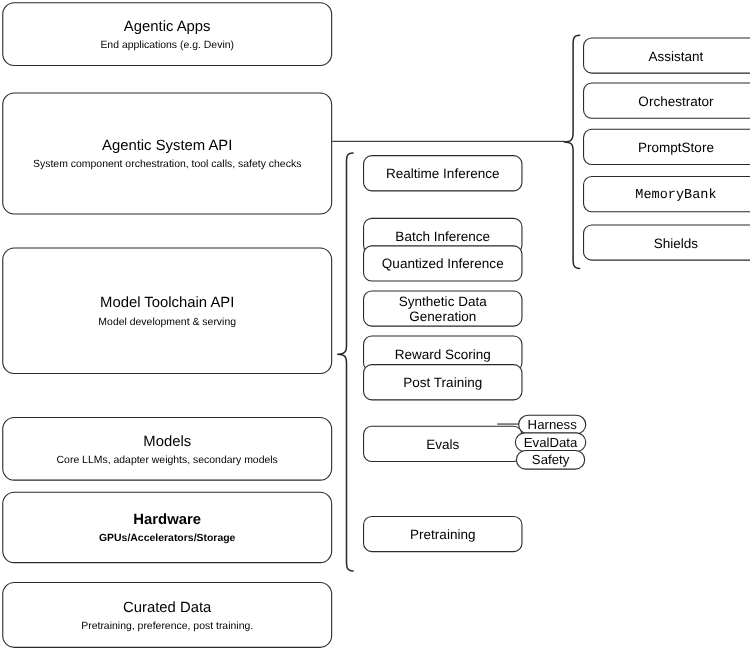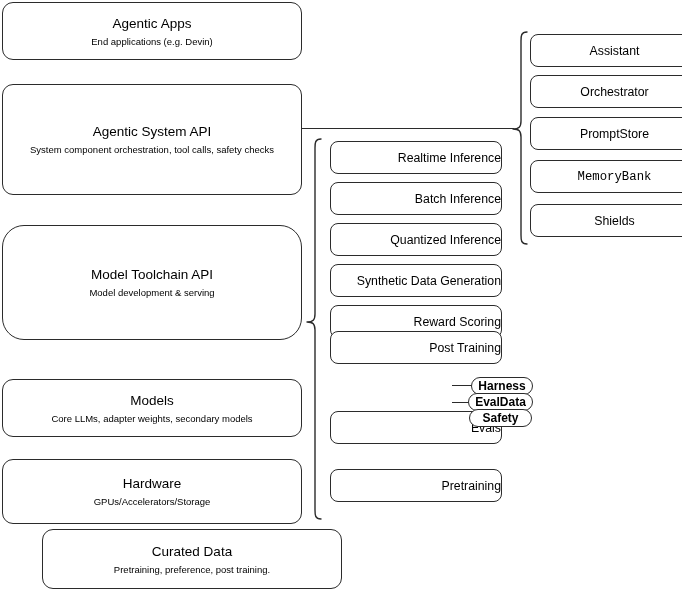--- a/index.html
+++ b/index.html
@@ -52,25 +52,24 @@
   .layer .subtitle {
     font-size: 9.5px;
     line-height: 13px;
     margin-top: 3px;
     color: #000;
   }
 
   
   .cap {
     left: 330px;
-    width: 172px;
+    width: 145px;
     height: 33px;
     border-radius: 8px;
     font-size: 12.3px;
-    align-items: flex-end;
   }
 
   
   .comp {
     left: 530px;
     width: 169px;
     height: 33px;
     border-radius: 8px;
     font-size: 12.3px;
   }
@@ -81,21 +80,20 @@
     box-sizing: border-box;
     border: 1.4px solid #2b2b2b;
     border-radius: 999px;
     background: #ffffff;
     display: flex;
     align-items: center;
     justify-content: center;
     font-size: 12px;
     height: 18px;
     z-index: 5;
-    font-weight: bold;
   }
 
   
   .hline {
     position: absolute;
     background: #2b2b2b;
     height: 1.4px;
   }
 
   .brace-svg {
@@ -118,36 +116,36 @@
   <div class="node layer" style="top:84px;height:111px;">
     <div class="title">Agentic System API</div>
     <div class="subtitle">System component orchestration, tool calls, safety checks</div>
   </div>
 
   <div class="node layer" style="top:2px;height:58px;">
     <div class="title">Agentic Apps</div>
     <div class="subtitle">End applications (e.g. Devin)</div>
   </div>
 
-  <div class="node layer" style="top:225px;height:115px;border-radius:22px;">
+  <div class="node layer" style="top:225px;height:115px;">
     <div class="title">Model Toolchain API</div>
     <div class="subtitle">Model development &amp; serving</div>
   </div>
 
   <div class="node layer" style="top:346px;height:58px;margin-top:33px;">
     <div class="title">Models</div>
     <div class="subtitle">Core LLMs, adapter weights, secondary models</div>
   </div>
 
-  <div class="node layer" style="top:459px;height:65px;">
+  <div class="node layer" style="top:447px;height:65px;font-weight:bold;">
     <div class="title">Hardware</div>
     <div class="subtitle">GPUs/Accelerators/Storage</div>
   </div>
 
-  <div class="node layer" style="top:529px;height:60px;margin-left:40px;">
+  <div class="node layer" style="top:529px;height:60px;">
     <div class="title">Curated Data</div>
     <div class="subtitle">Pretraining, preference, post training.</div>
   </div>
 
   <div class="hline" style="left:302px; top:128px; width:212px;"></div>
 
   <svg class="brace-svg" style="left:306px; top:138px; width:16px; height:382px;" viewBox="0 0 16 382">
     <path d="M15,1 C9,1 9,5 9,10 L9,176 C9,182 7,184 1,184 C7,184 9,186 9,192 L9,372 C9,377 9,381 15,381"></path>
   </svg>
 
@@ -155,36 +153,36 @@
     <path d="M15,1 C9,1 9,5 9,10 L9,90 C9,96 7,98 1,98 C7,98 9,100 9,106 L9,204 C9,209 9,213 15,213"></path>
   </svg>
 
   <div class="hline" style="left:452px; top:385px; width:24px;"></div>
   <div class="hline" style="left:452px; top:402px; width:24px;"></div>
   <div class="hline" style="left:452px; top:418px; width:24px;"></div>
 
   <div class="node cap" style="top:141px;">
     <span>Realtime Inference</span>
   </div>
-  <div class="node cap" style="top:182px;">
+  <div class="node cap" style="top:198px;">
     <span>Batch Inference</span>
   </div>
   <div class="node cap" style="top:223px;">
     <span>Quantized Inference</span>
   </div>
   <div class="node cap" style="top:264px;">
     <span>Synthetic Data Generation</span>
   </div>
   <div class="node cap" style="top:305px;">
     <span>Reward Scoring</span>
   </div>
   <div class="node cap" style="top:331px;">
     <span>Post Training</span>
   </div>
-  <div class="node cap" style="top:387px;margin-top:24px;">
+  <div class="node cap" style="top:387px;">
     <span>Evals</span>
   </div>
   <div class="node cap" style="top:469px;">
     <span>Pretraining</span>
   </div>
 
   <div class="pill" style="left:471px; top:377px; width:62px;">
     <span>Harness</span>
   </div>
   <div class="pill" style="left:468px; top:393px; width:65px;">

